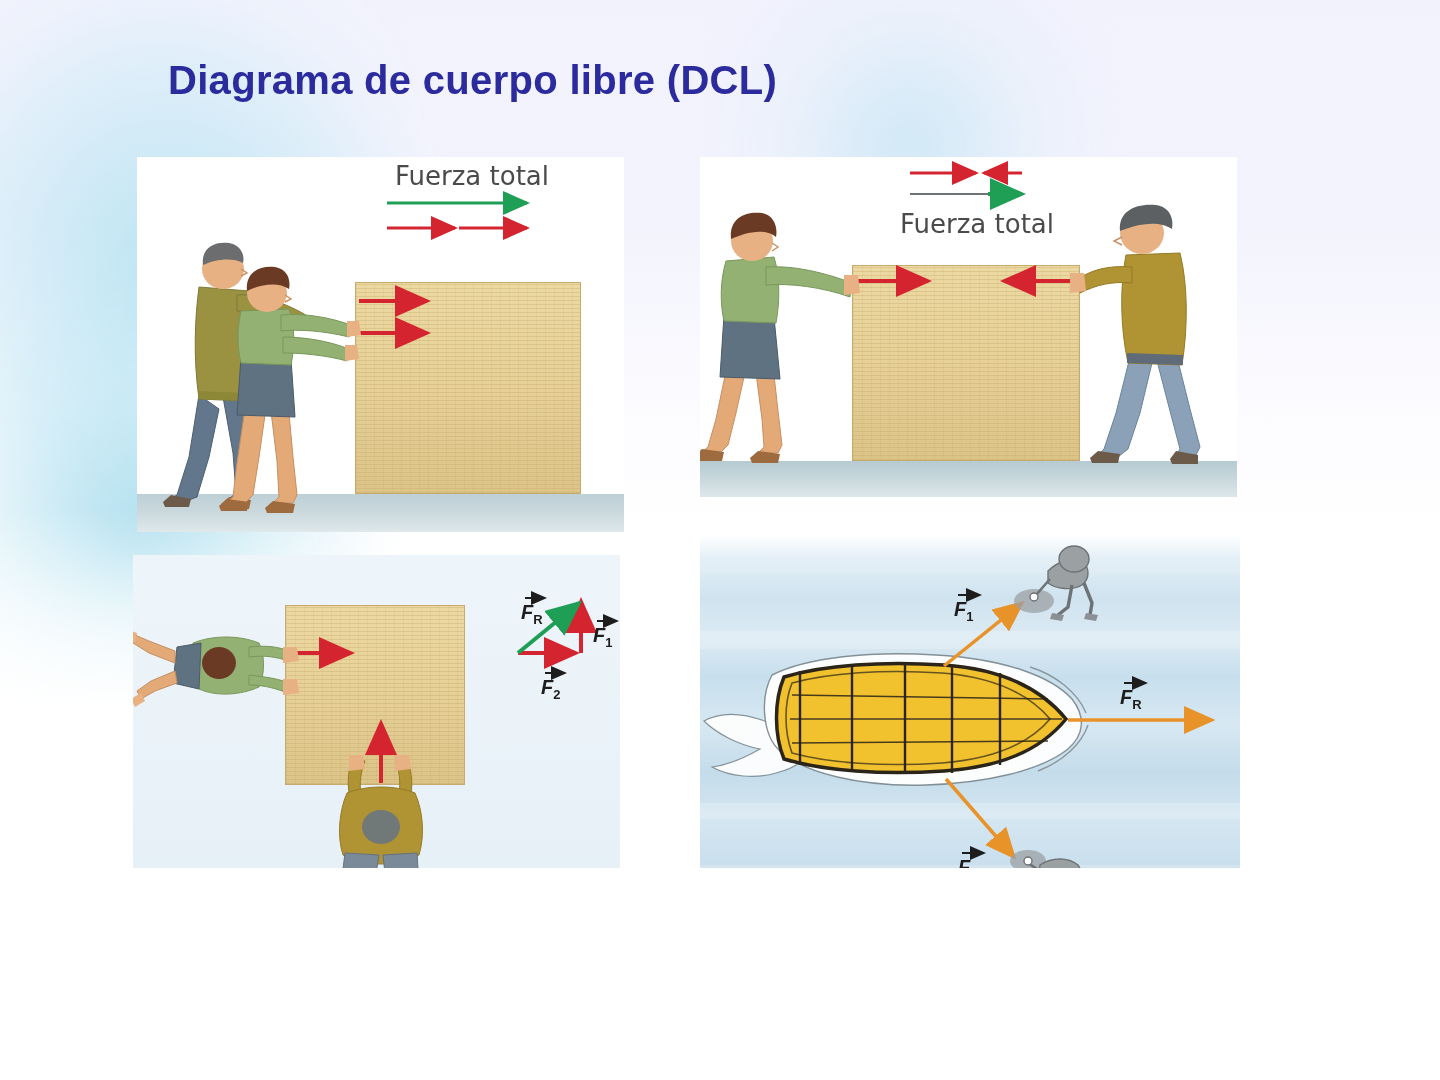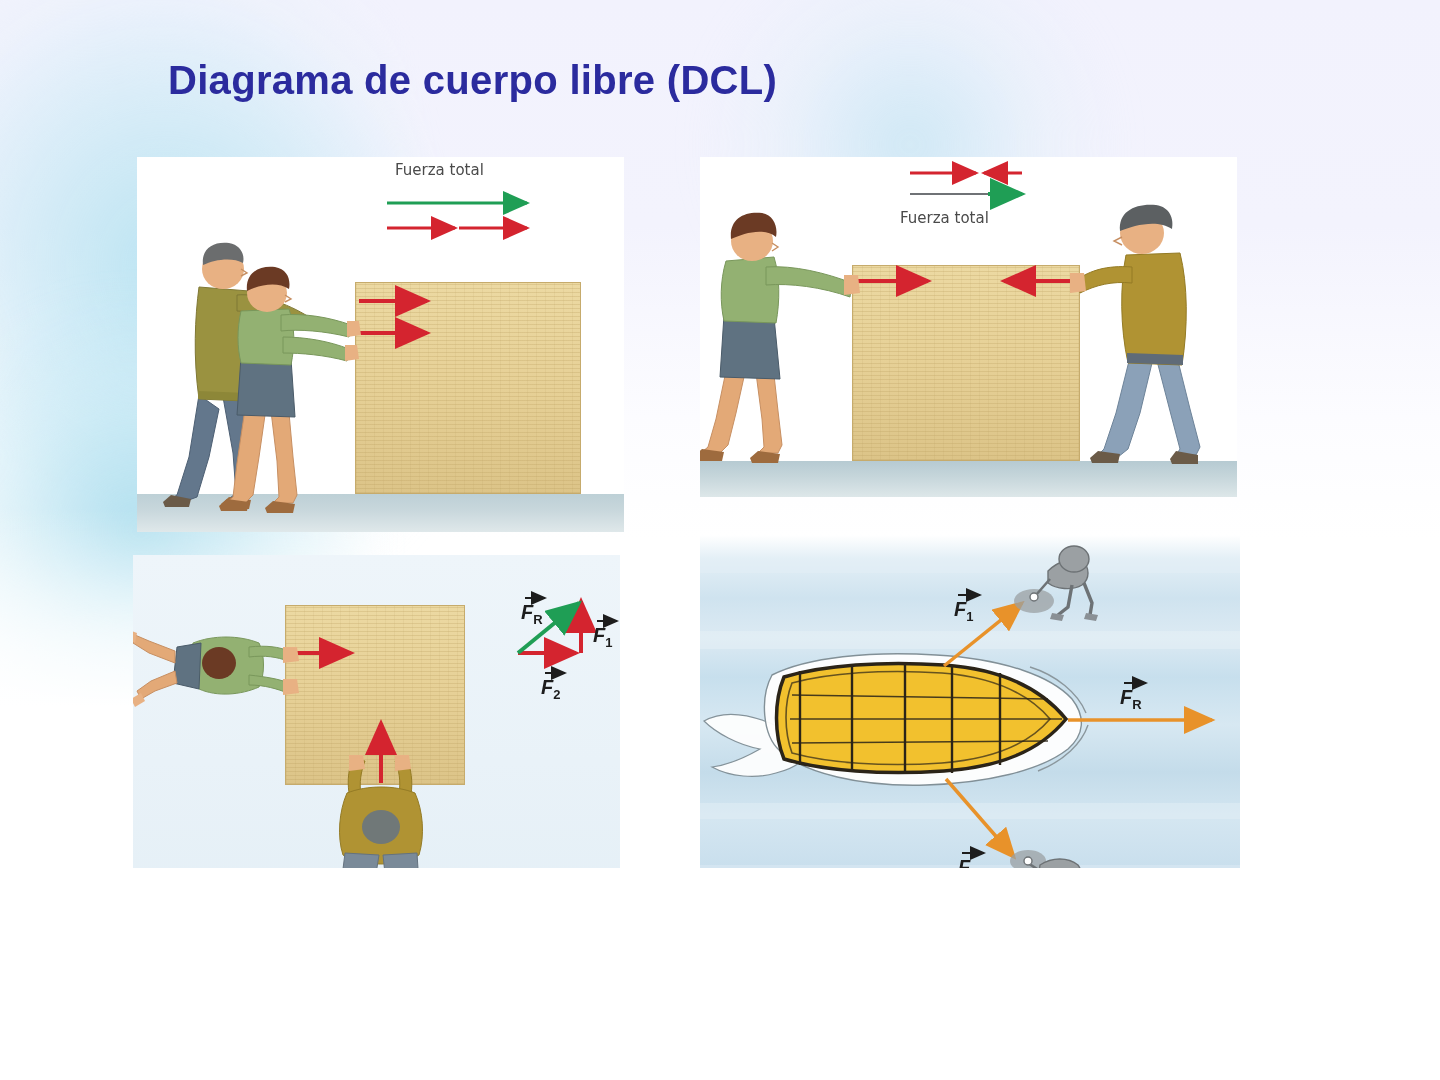--- a/index.html
+++ b/index.html
@@ -113,21 +113,21 @@
       repeating-linear-gradient(90deg,
         rgba(170,142,80,0.10) 0px, rgba(170,142,80,0.10) 1px,
         rgba(255,255,255,0) 1px, rgba(255,255,255,0) 9px),
       linear-gradient(180deg, #ecd9a2 0%, #e6d096 50%, #dcc488 100%);
     border: 1px solid #c6ab6c;
     box-sizing: border-box;
   }
   .label-caption {
     position: absolute;
     font-family: "DejaVu Sans", sans-serif;
-    font-size: 15px;
+    font-size: 26px;
     color: #4a4a4a;
     white-space: nowrap;
   }
   .vec-label {
     position: absolute;
     font-family: Liberation Sans, sans-serif;
     font-style: italic;
     font-size: 20px;
     font-weight: bold;
     color: #1d1d1d;

